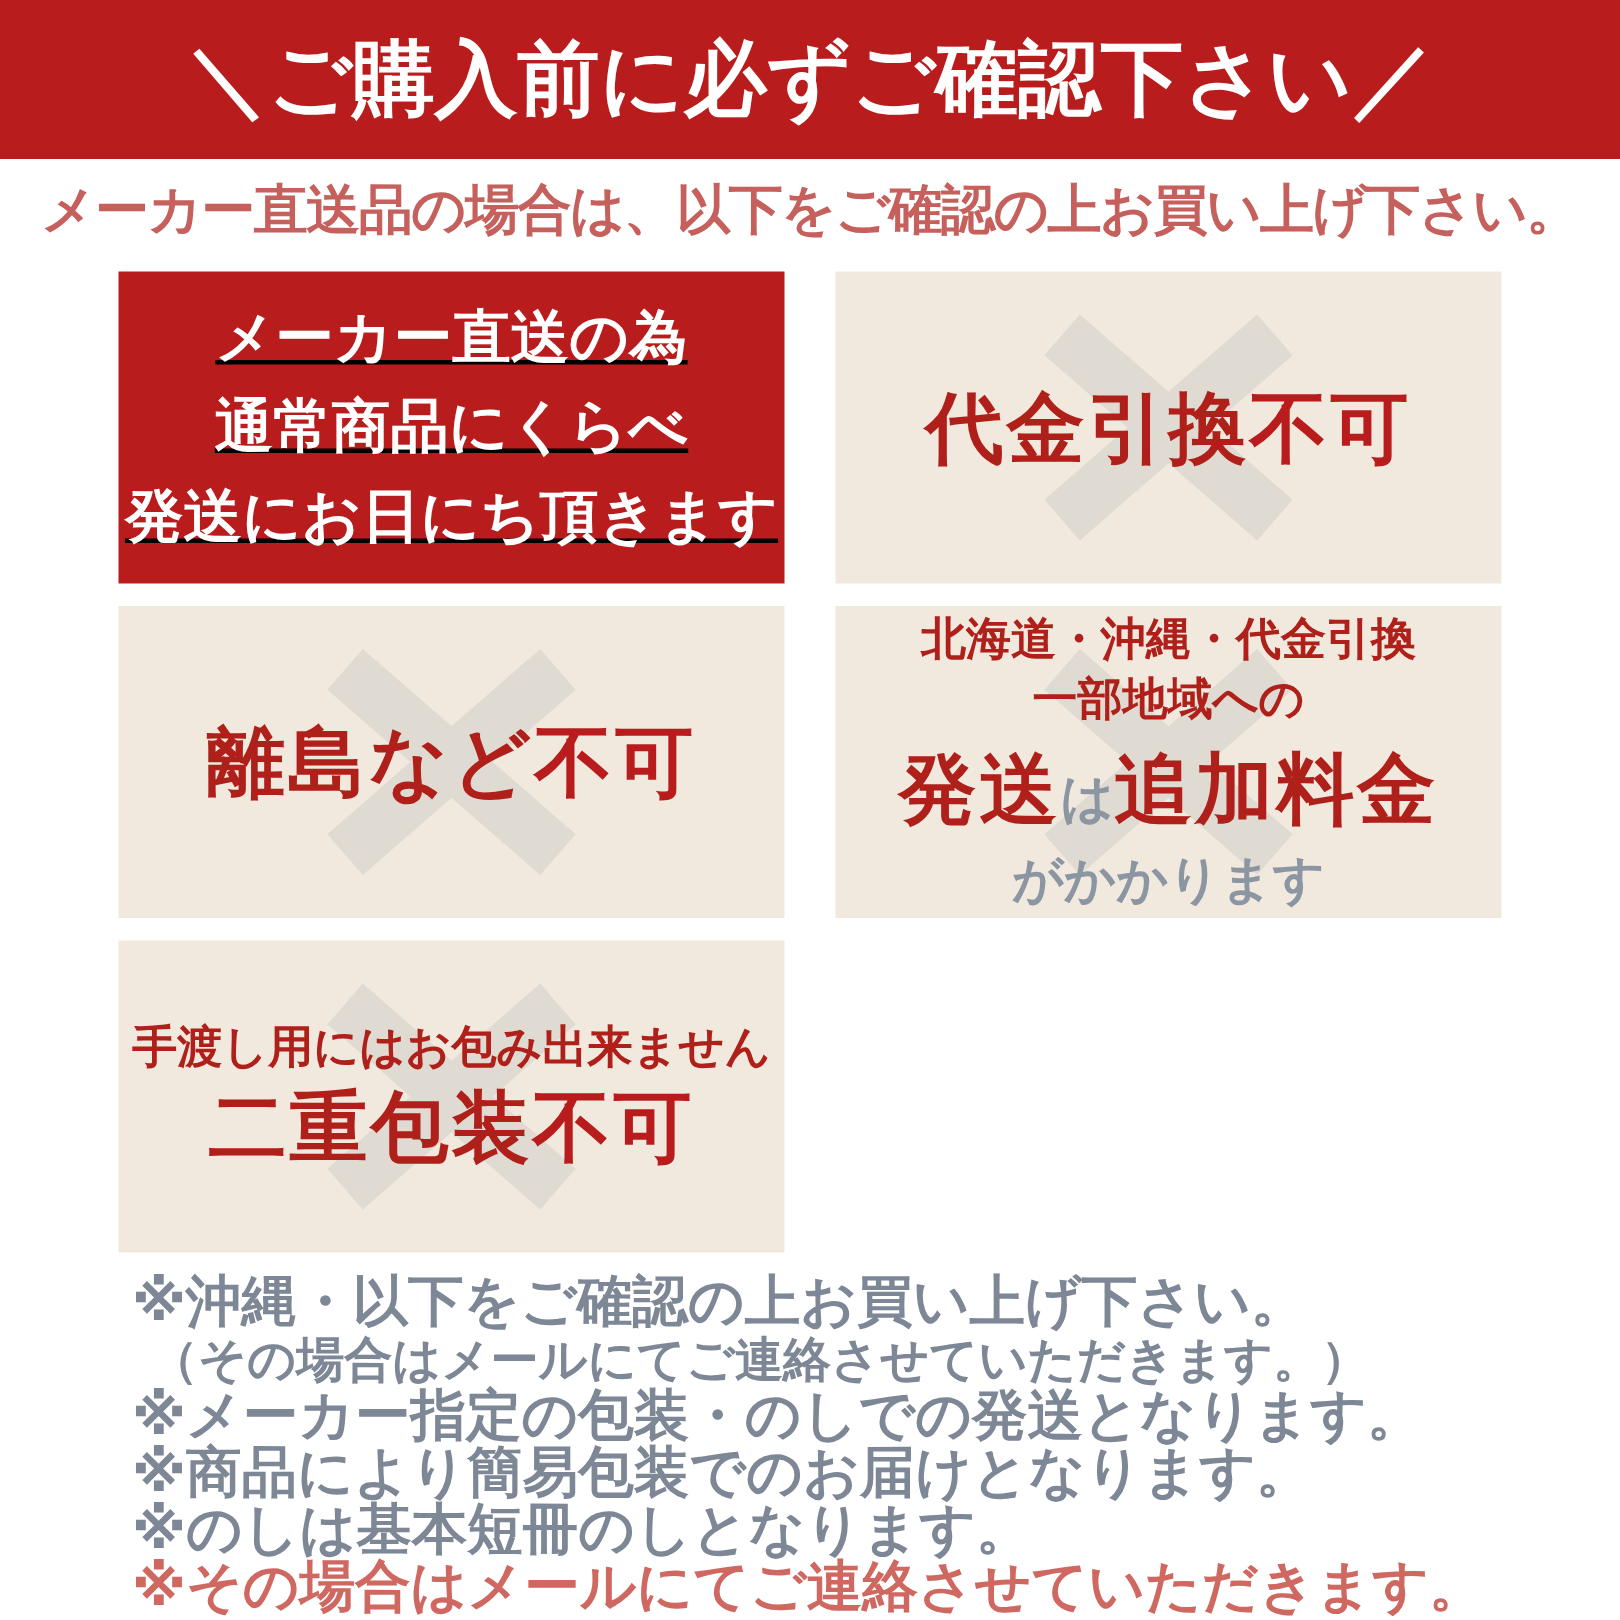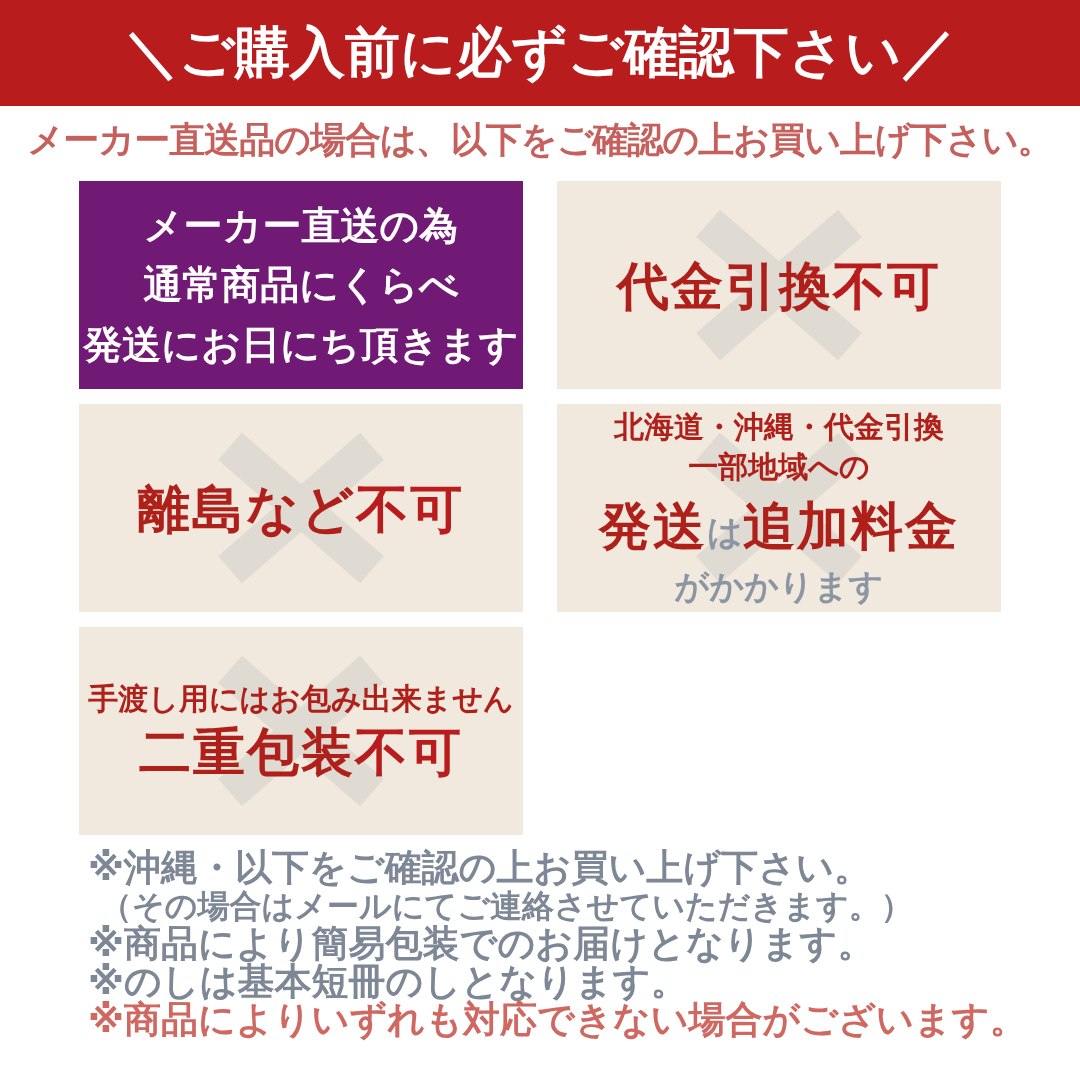--- a/index.html
+++ b/index.html
@@ -26,21 +26,21 @@
     margin-top:16px;
     display:grid; grid-template-columns:444px 444px;
     column-gap:34px; row-gap:15px; justify-content:center;
   }
   .card {
     height:208px; position:relative; overflow:hidden;
     display:flex; flex-direction:column;
     align-items:center; justify-content:center;
     text-align:center;
   }
-  .card.red-bg { background:#701a75; }
+  .card.red-bg { background:#b91c1c;text-decoration:underline; }
   .card.beige  { background:#F1E9DE; }
   .direct-lines { color:#ffffff; font-size:39px; line-height:1.52; }
   
   .xmark { position:absolute; left:50%; top:50%; width:0; height:0; z-index:0; }
   .xmark .bar {
     position:absolute; left:0; top:0; width:36px; height:188px;
     background:#DFDAD2;
   }
   .xmark .b1 { transform:translate(-50%,-50%) rotate(49deg); }
   .xmark .b2 { transform:translate(-50%,-50%) rotate(-49deg); }
@@ -123,18 +123,19 @@
         <div class="small-red">手渡し用にはお包み出来ません</div>
         <div class="bigline"><span class="t-red">二重包装</span><span class="t-gray">不可</span></div>
       </div>
     </div>
 
   </div>
 
   <div class="notes">
     <div class="note">※沖縄・以下をご確認の上お買い上げ下さい。</div>
     <div class="note paren">（その場合はメールにてご連絡させていただきます。）</div>
+    <div class="note">※メーカー指定の包装・のしでの発送となります。</div>
     <div class="note">※商品により簡易包装でのお届けとなります。</div>
     <div class="note">※のしは基本短冊のしとなります。</div>
-    <div class="note alert">※商品によりいずれも対応できない場合がございます。</div>
+    <div class="note alert">※その場合はメールにてご連絡させていただきます。</div>
   </div>
 
 </div>
 
 </body></html>

